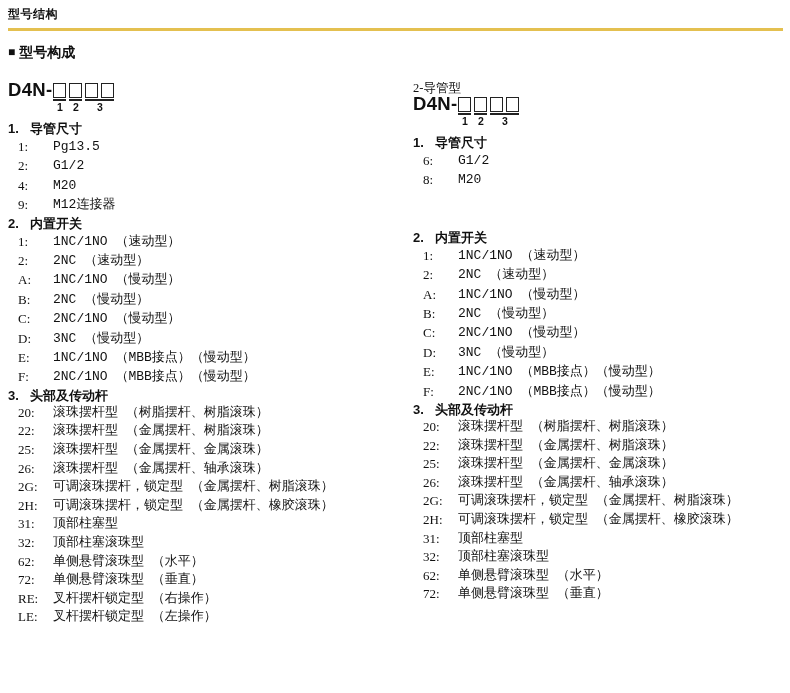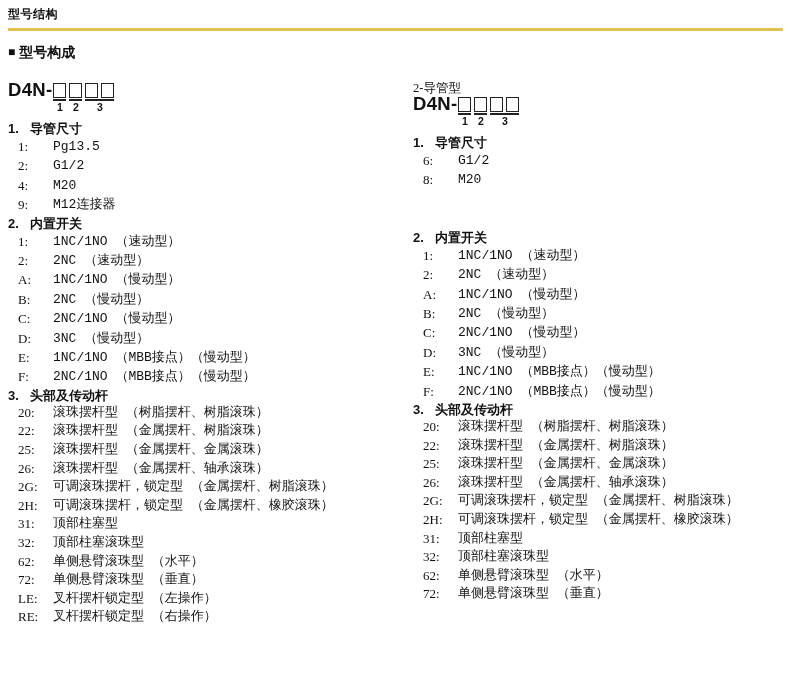--- a/index.html
+++ b/index.html
@@ -225,27 +225,27 @@
             </div>
 
             <div class="item">
               <span class="code">72:</span>
               <span class="desc">单侧悬臂滚珠型 （垂直）</span>
             </div>
 
 
 
             <div class="item">
+              <span class="code">RE:</span>
+              <span class="desc">叉杆摆杆锁定型 （右操作）</span>
+            </div>
+
+            <div class="item">
               <span class="code">LE:</span>
               <span class="desc">叉杆摆杆锁定型 （左操作）</span>
-            </div>
-
-            <div class="item">
-              <span class="code">RE:</span>
-              <span class="desc">叉杆摆杆锁定型 （右操作）</span>
             </div>
           </div>
       </div>
     </div>
 
     <div class="column right">
       <div class="col-heading">2-导管型</div>
 
       <div class="model">
         <span class="model-prefix">D4N-</span>

